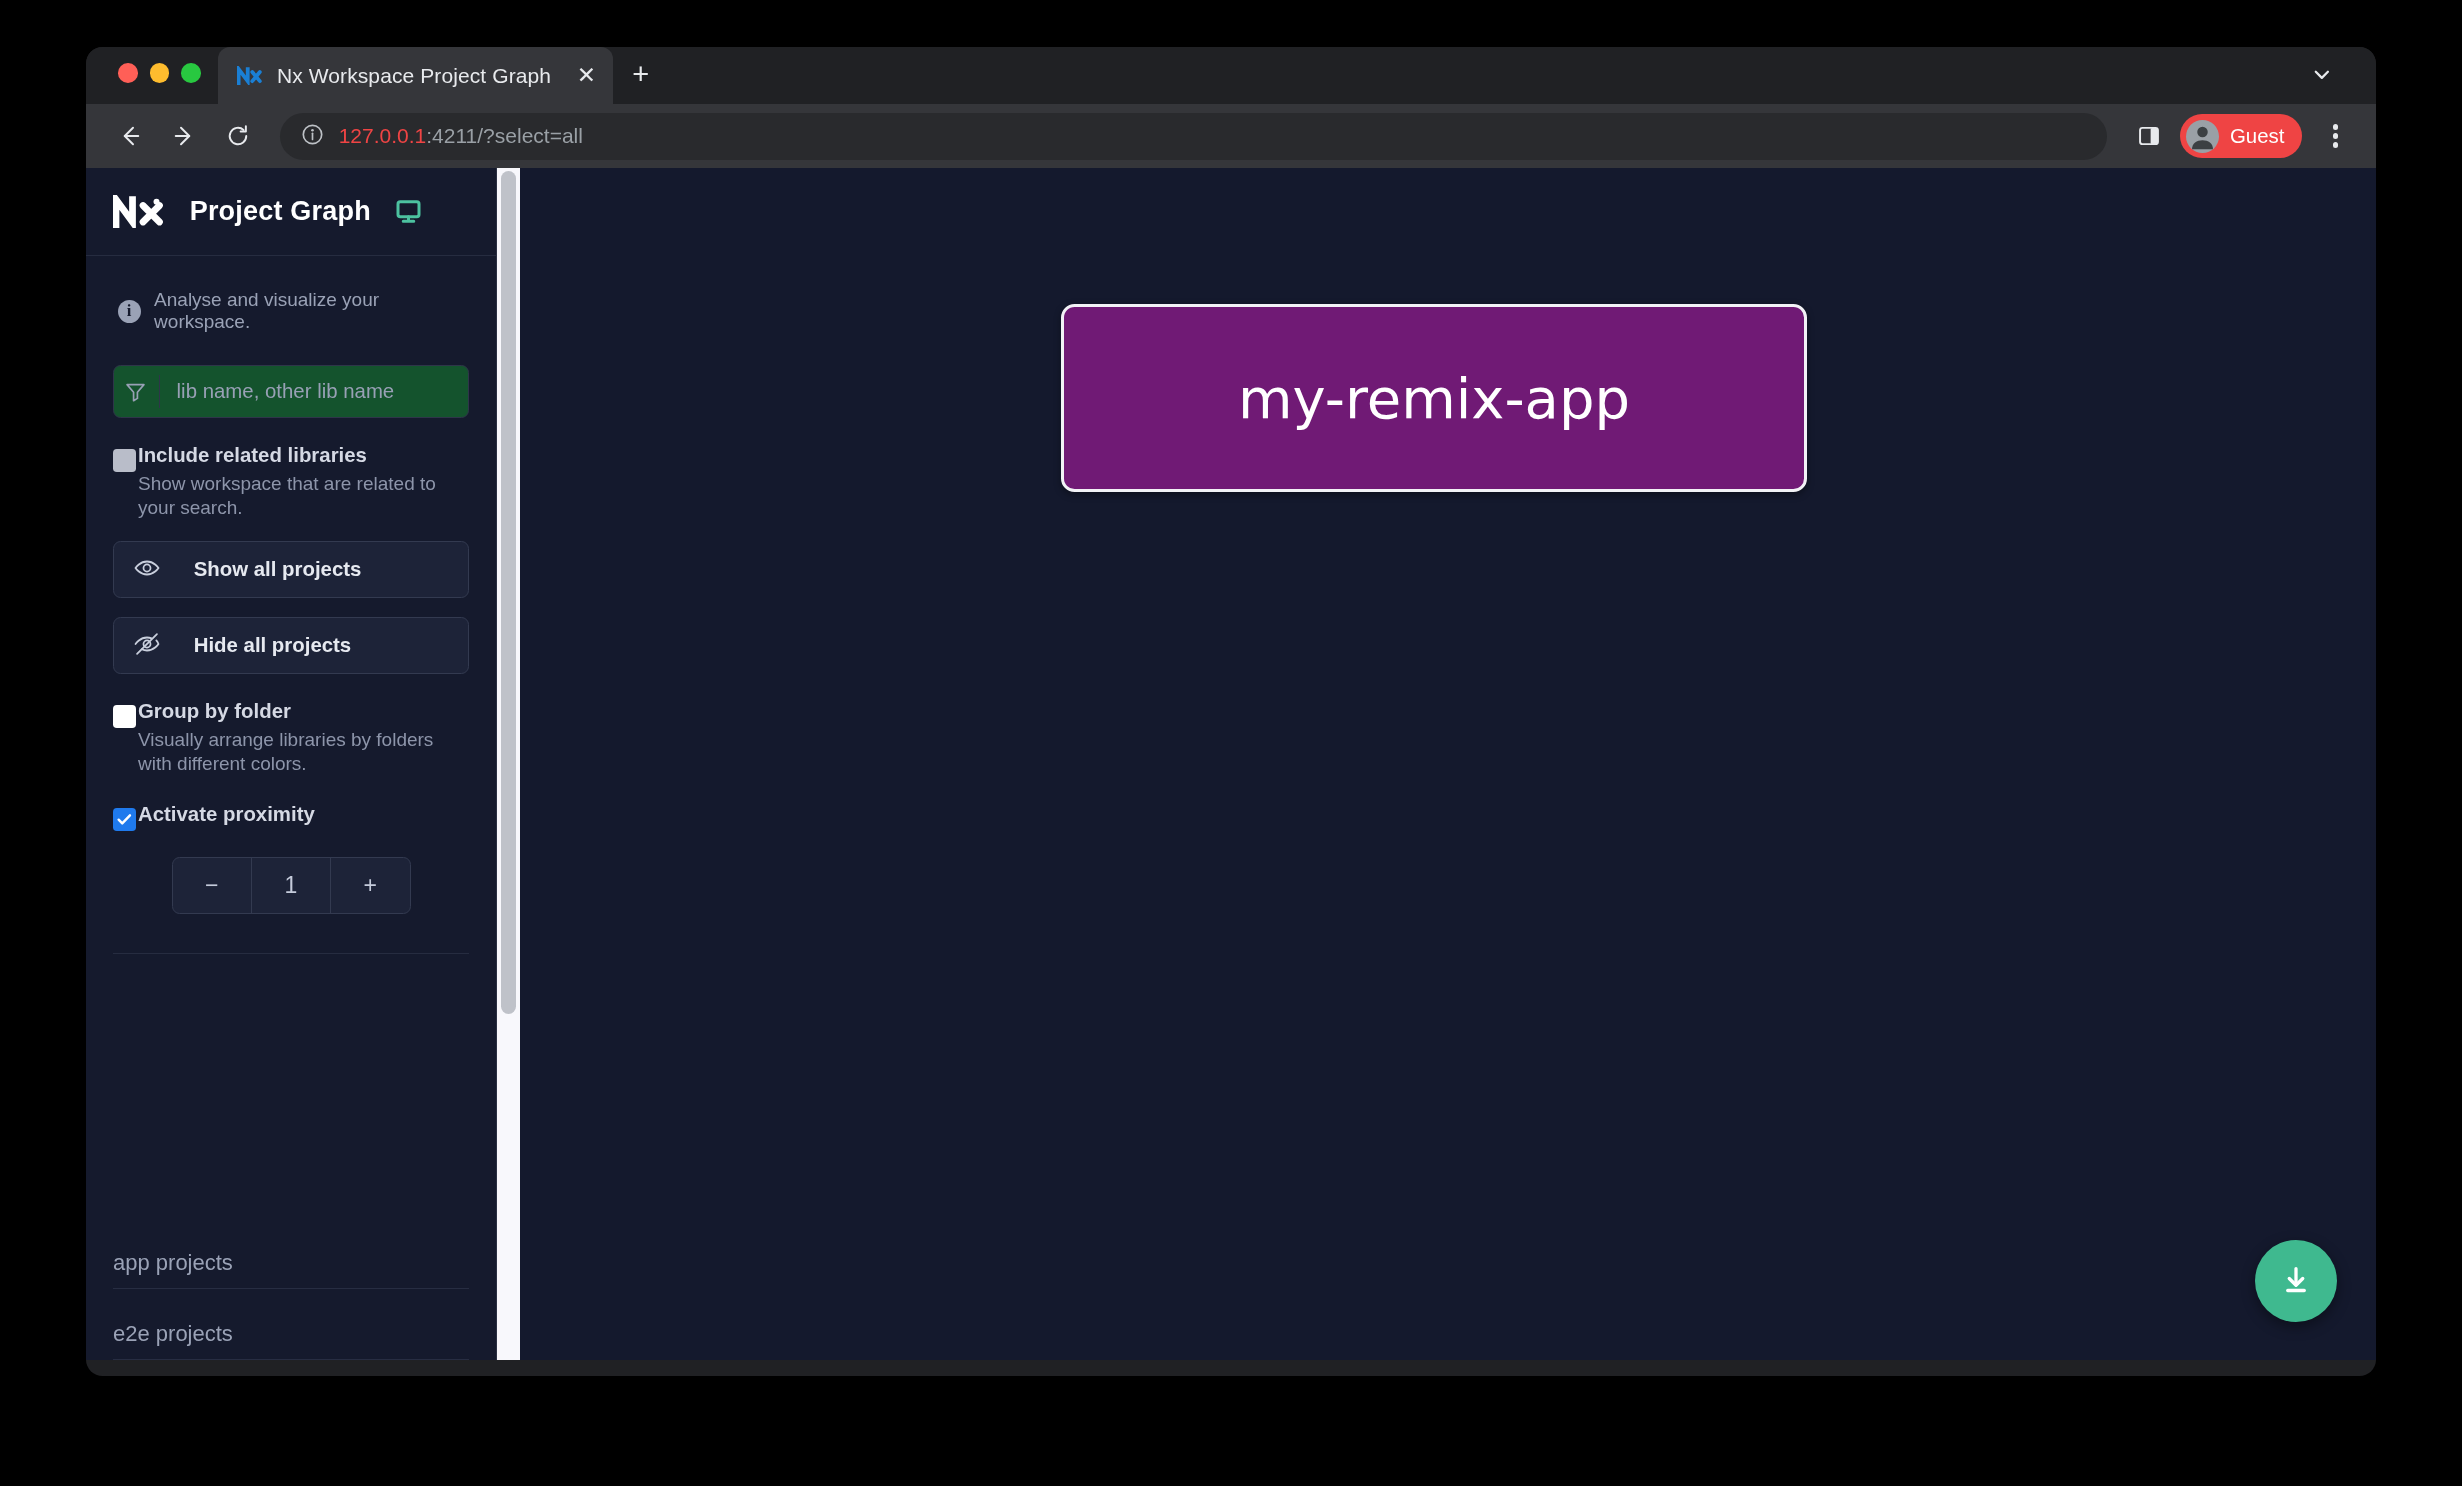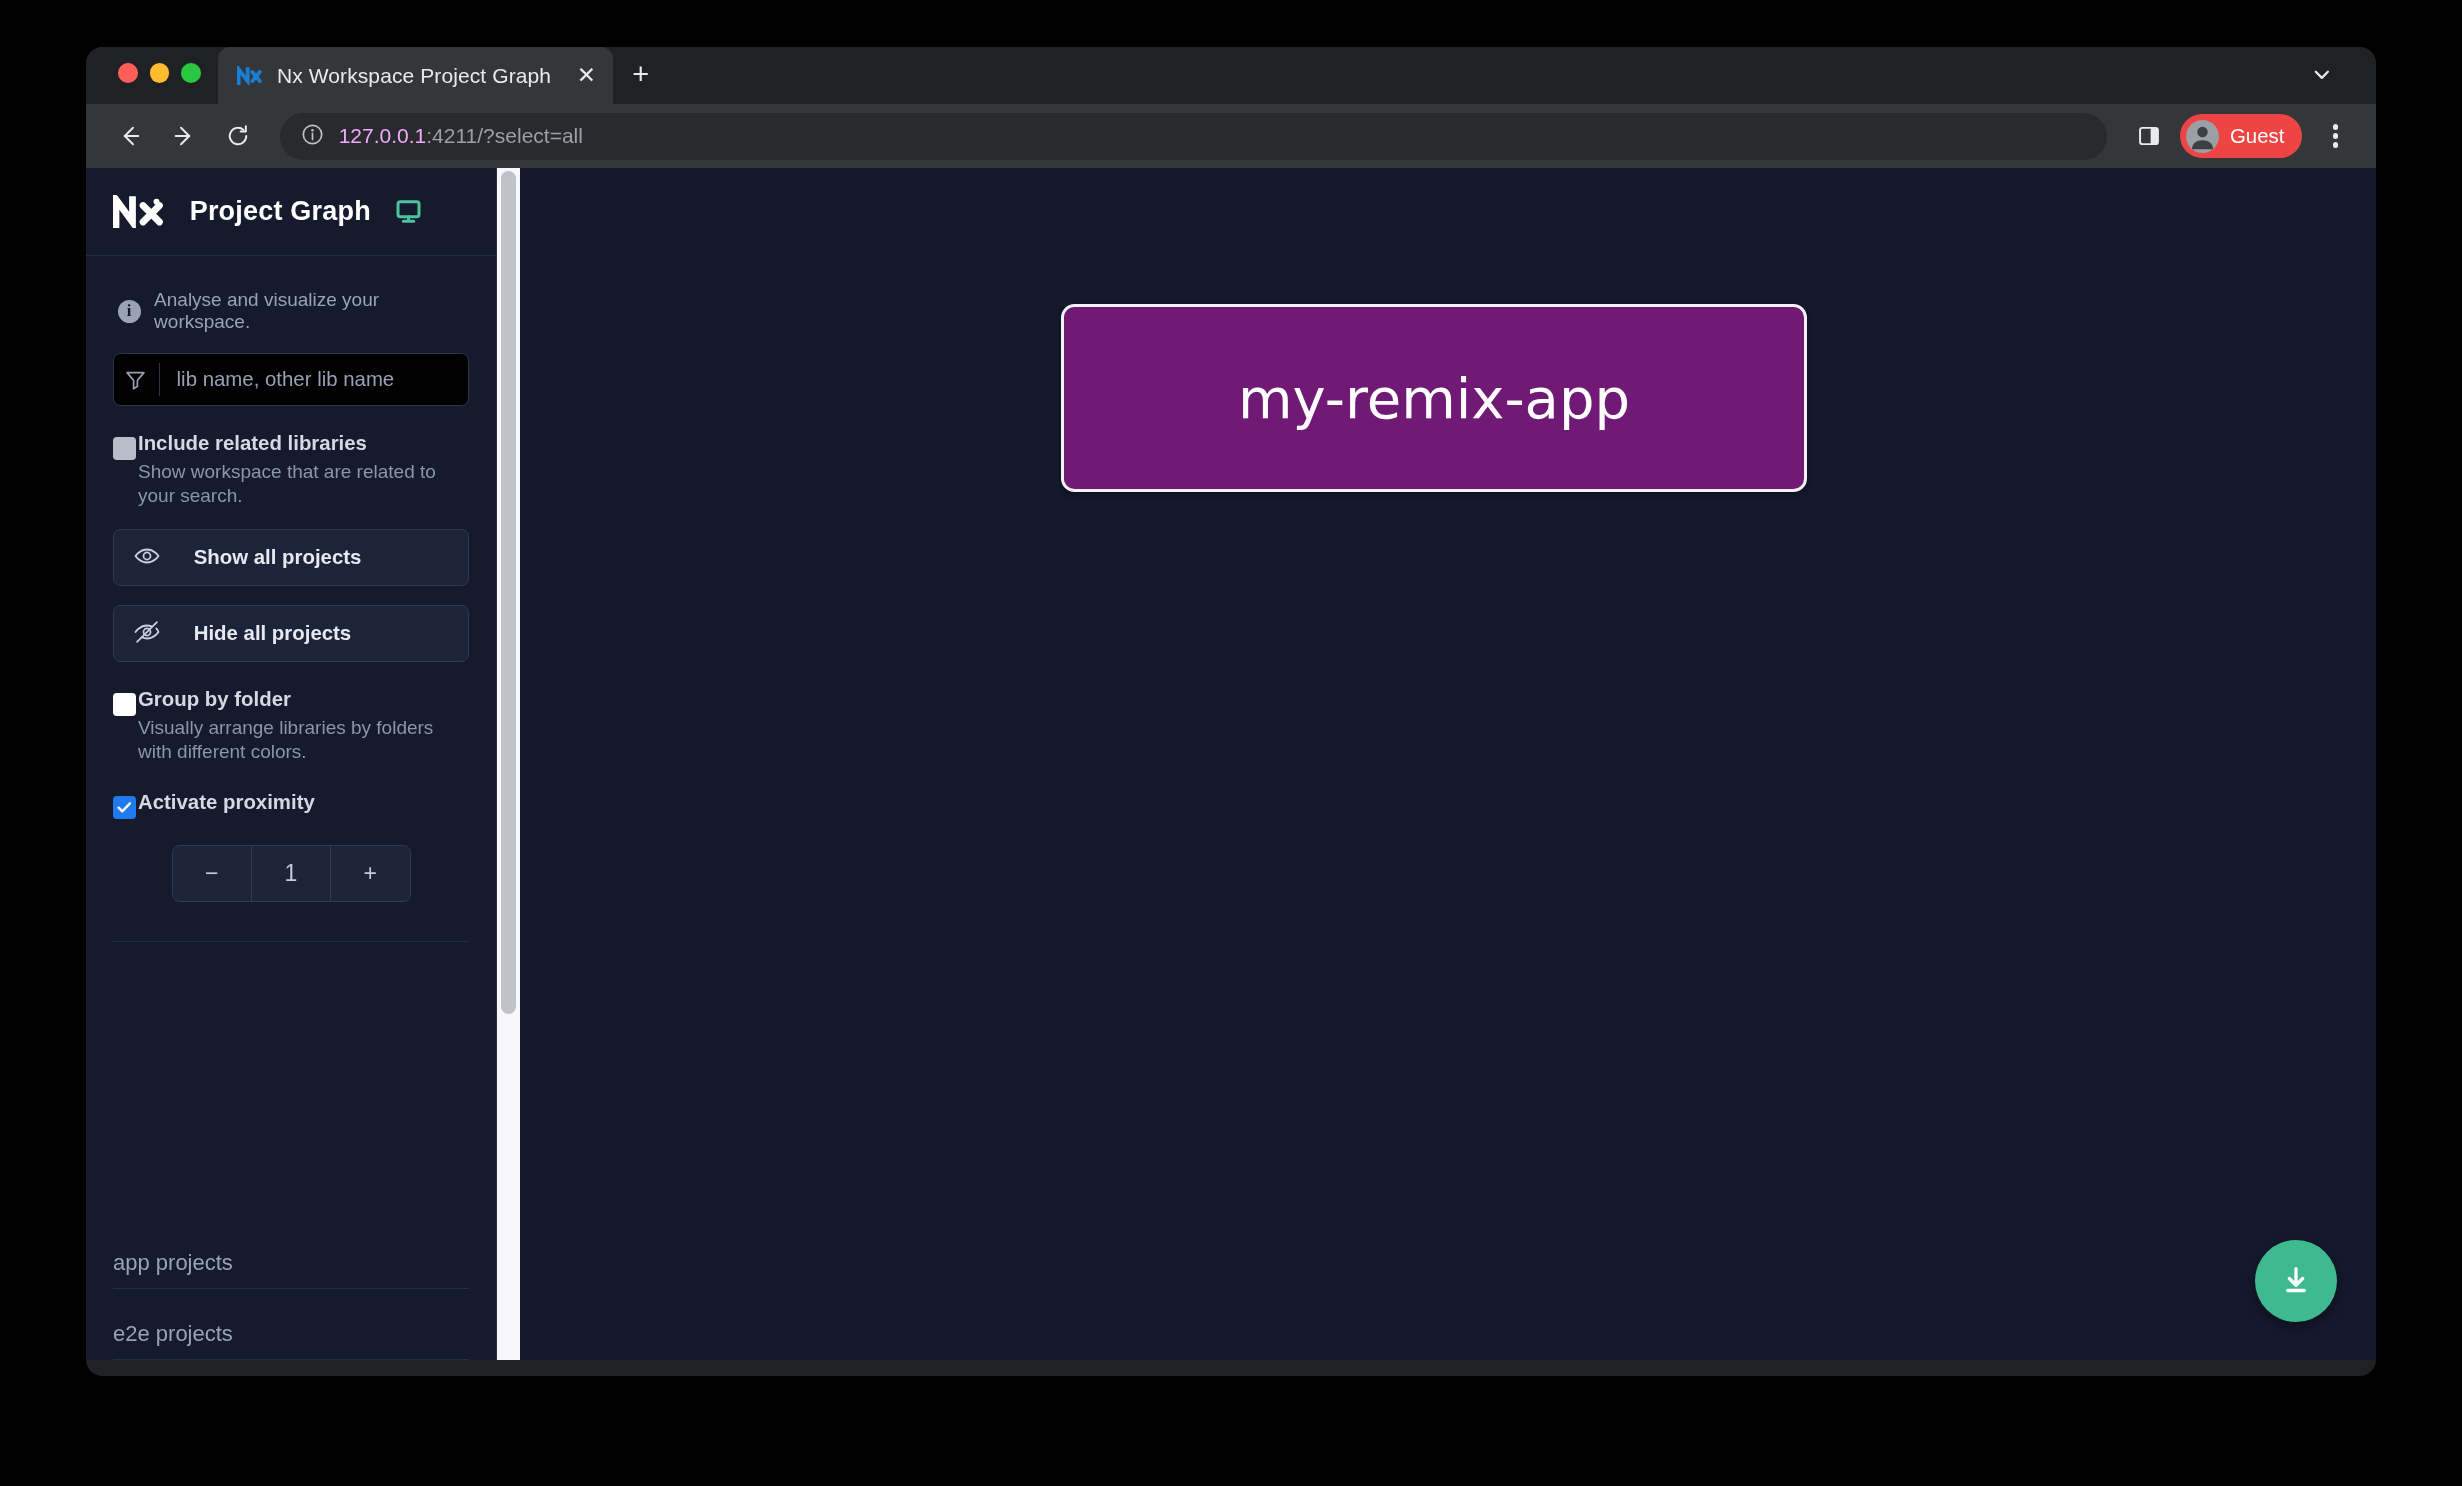--- a/index.html
+++ b/index.html
@@ -84,21 +84,21 @@
     flex: 1;
     height: 47px;
     background: #292a2d;
     border-radius: 26px;
     display: flex; align-items: center;
     padding: 0 21px;
     margin: 0 15px 0 12px;
     gap: 15px;
   }
   #omnibox .url-text { font-size: 21px; white-space: nowrap; }
-  .url-host { color: #f0abfc; }
+  .url-host { color: #ef4444; }
   .url-rest { color: #9aa0a6; }
   .tb-icon { width: 42px; height: 42px; display:flex; align-items:center; justify-content:center; cursor:pointer; }
   #profile-chip {
     display: flex; align-items: center; gap: 10.6px;
     height: 44px; padding: 0 18px 0 6px;
     background: #ef4444; border-radius: 23px;
     margin-left: 4.5px; cursor: pointer;
   }
   #profile-chip .avatar {
     width: 33px; height: 33px; border-radius: 50%;
@@ -153,23 +153,23 @@
     width: 23px; height: 23px; border-radius: 50%;
     background: #9aa2b6; color: #151a2d;
     font-size: 16.6px; font-weight: bold;
     display: flex; align-items: center; justify-content: center;
     font-family: "Liberation Serif", serif;
     flex: 0 0 auto;
   }
   #info-row .info-text { color: #9aa2b6; font-size: 19px; }
 
   #filter-input {
-    margin-top: 20px;
+    margin-top: 32px;
     height: 53px;
-    background: #000000;
+    background: #14532d;
     border: 0.8px solid #2e3549;
     border-radius: 7.6px;
     display: flex; align-items: center;
     gap: 3px;
   }
   #filter-input .funnel { width: 42px; display:flex; align-items:center; justify-content:center; flex:0 0 auto;}
   #filter-input .placeholder {
     color: #98a0b5; font-size: 20.4px;
     border-left: 0.8px solid #2e3549;
     padding-left: 16.6px; height: 33px; display: flex; align-items: center;

